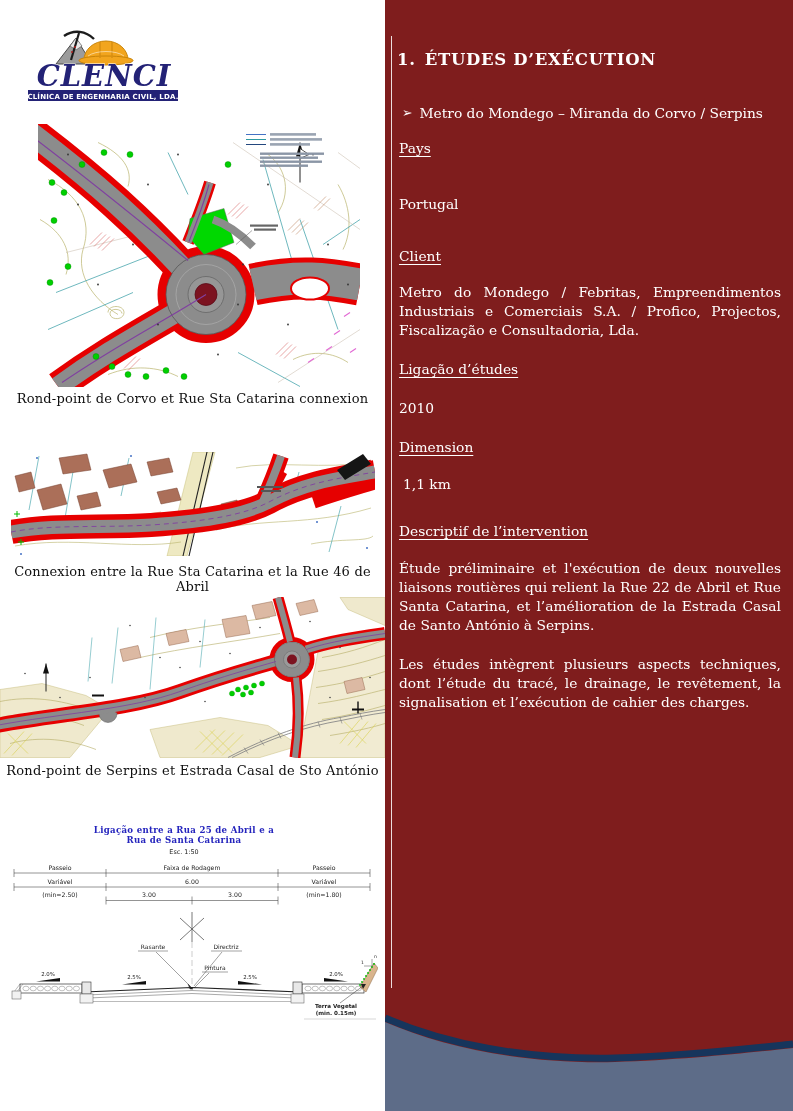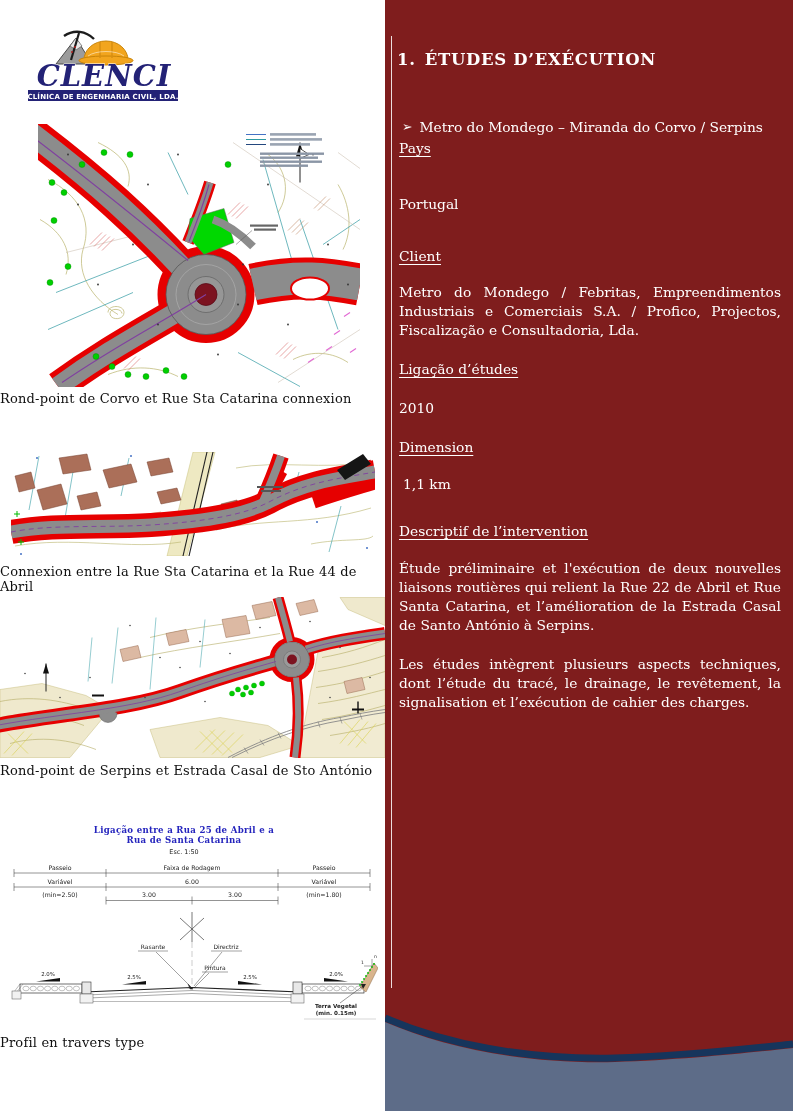--- a/index.html
+++ b/index.html
@@ -1,26 +1,26 @@
 <!DOCTYPE html>
 <html><head>
 <meta charset="utf-8">
 <style>
   *{margin:0;padding:0;box-sizing:border-box}
   html,body{width:793px;height:1111px;background:#fff}
   body{font-family:"DejaVu Serif", serif;}
   .page{position:relative;width:793px;height:1111px;background:#fff;overflow:hidden}
   .left-col{position:absolute;left:0;top:0;width:385px;height:1111px;background:#fff}
   .fig{position:absolute;background:#fff}
-  .caption{position:absolute;left:0;width:385px;text-align:left;font-size:13px;color:#101010;letter-spacing:.2px}
+  .caption{position:absolute;left:0;width:385px;text-align:center;font-size:13px;color:#101010;letter-spacing:.2px}
   .panel{position:absolute;left:385px;top:0;width:488px;height:1111px;background:#7f1d1d;color:#fff}
   .vline{position:absolute;left:6px;top:36px;width:1px;height:952px;background:rgba(255,255,255,.85)}
   .heading{position:absolute;left:12px;top:50px;font-size:16.5px;font-weight:bold;letter-spacing:.7px;color:#fff}
   .heading .num{margin-right:9px}
-  .project{position:absolute;left:17px;top:119px;font-size:13.8px;white-space:nowrap}
+  .project{position:absolute;left:17px;top:105px;font-size:13.8px;white-space:nowrap}
   .bullet{margin-right:7px;font-size:12.5px;position:relative;top:-1px}
   .lab{position:absolute;left:14px;font-size:13.8px;text-decoration:underline;text-underline-offset:3px}
   .val{position:absolute;left:14px;font-size:13.8px}
   .para{position:absolute;left:14px;width:382px;font-size:13.8px;line-height:19px;text-align:justify;text-justify:inter-word}
   .t-blue{fill:#2424bd;font-weight:bold;font-family:"DejaVu Serif",serif}
   .cadtxt{fill:#222;font-family:"DejaVu Sans",sans-serif}
 </style>
 </head>
 <body>
 
@@ -241,21 +241,21 @@
           <line x1="10" y1="87" x2="10" y2="93"></line>
       </g>
       <g fill="#4472c4">
         <circle cx="26" cy="6" r="1"></circle>
           <circle cx="120" cy="4" r="1"></circle>
           <circle cx="306" cy="70" r="1"></circle>
         <circle cx="356" cy="96" r="1"></circle>
           <circle cx="10" cy="102" r="1"></circle>
       </g>
     </svg>
-    <div class="caption" style="top:564px">Connexion entre la Rue Sta Catarina et la Rue 44 de Abril</div>
+    <div class="caption" style="top:564px">Connexion entre la Rue Sta Catarina et la Rue 46 de Abril</div>
 
     <svg class="fig" style="left:0px;top:597px" width="385" height="161" viewBox="0 0 385 160">
       <g stroke="#c8bf80" stroke-width=".5">
         <polygon points="0,92 42,86 86,98 110,112 70,160 0,160" fill="#efe9cd"></polygon>
         <polygon points="150,132 220,120 268,128 300,148 260,160 160,160" fill="#efe9cd"></polygon>
         <polygon points="318,54 385,34 385,160 298,160" fill="#f1ebd2"></polygon>
         <polygon points="340,0 385,0 385,28 348,12" fill="#efe9cd"></polygon>
       </g>
       <g stroke="#b3ab63" stroke-width=".6" fill="none">
         <path d="M322,60 C345,56 365,50 385,42"></path>
@@ -504,21 +504,20 @@
         <text x="368" y="138" class="cadtxt" font-size="4.6">n</text>
       </g>
       <g>
         <text x="330" y="188" class="cadtxt" font-size="5.6" font-weight="bold" text-anchor="middle">Terra Vegetal</text>
         <text x="330" y="195" class="cadtxt" font-size="5.6" font-weight="bold" text-anchor="middle">(min. 0.15m)</text>
         <line x1="334" y1="183" x2="357" y2="166" stroke="#333333" stroke-width=".5"></line>
         <polygon points="355,164 360,164 357,169" fill="#222222"></polygon>
         <line x1="298" y1="199" x2="370" y2="199" stroke="#999999" stroke-width=".4"></line>
       </g>
     </svg>
-    <div class="caption" style="top:1035px">Profil en travers type</div>
   </div>
 
   <div class="panel">
     <div class="vline"></div>
 
     <div class="heading">
       <span class="num">1.</span><span>ÉTUDES D’EXÉCUTION</span>
     </div>
 
     <div class="project">

